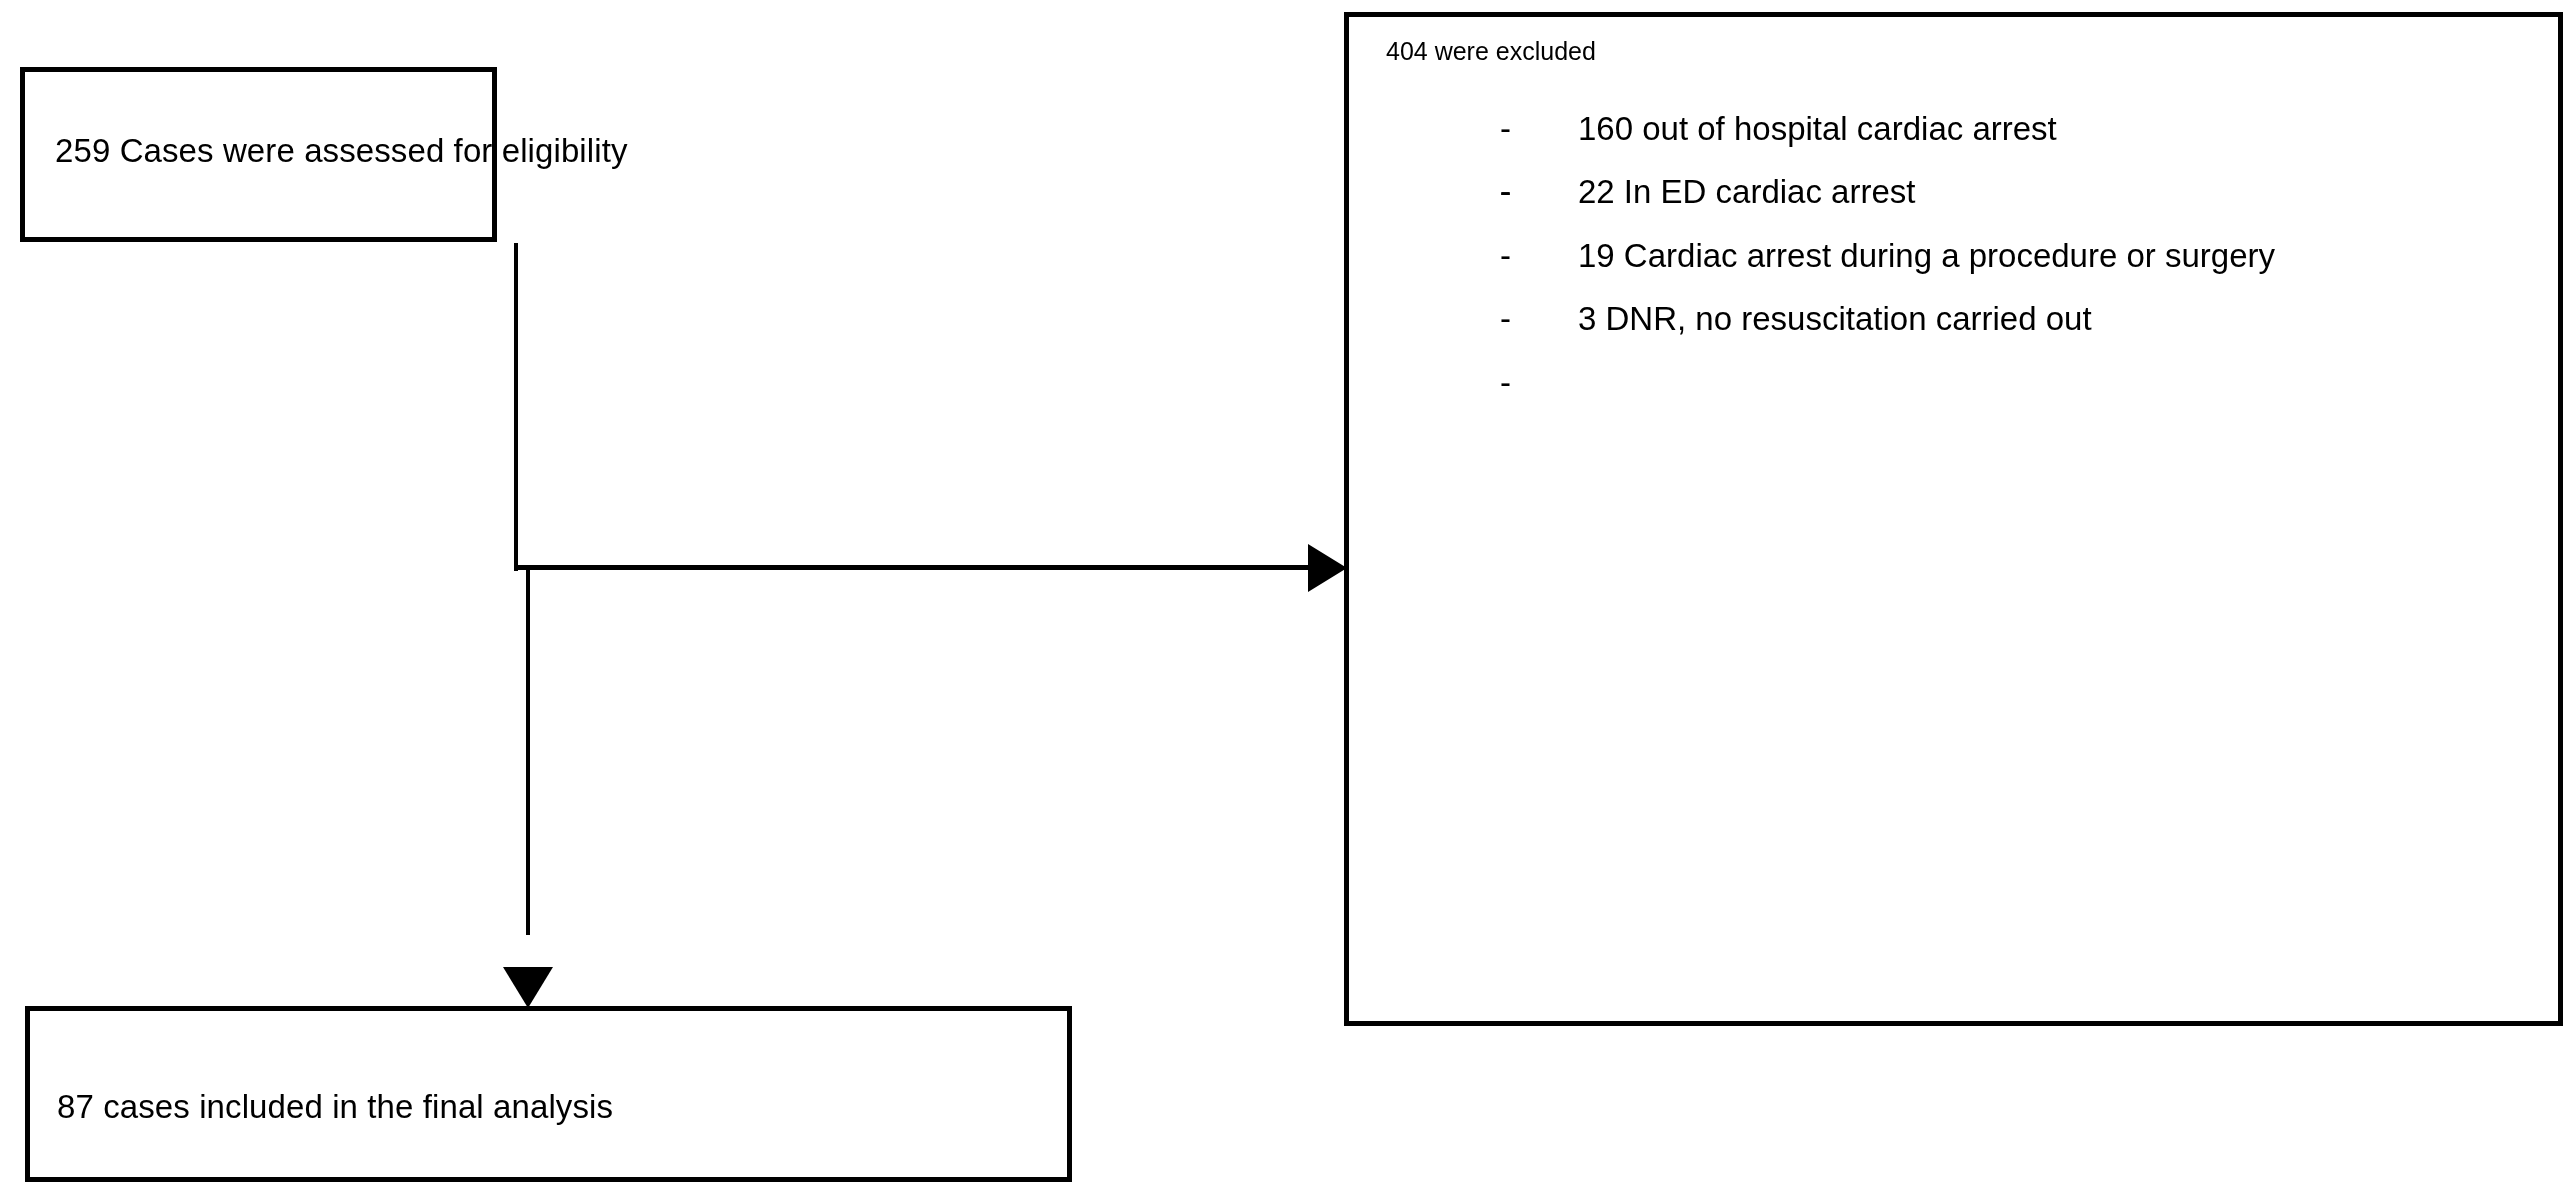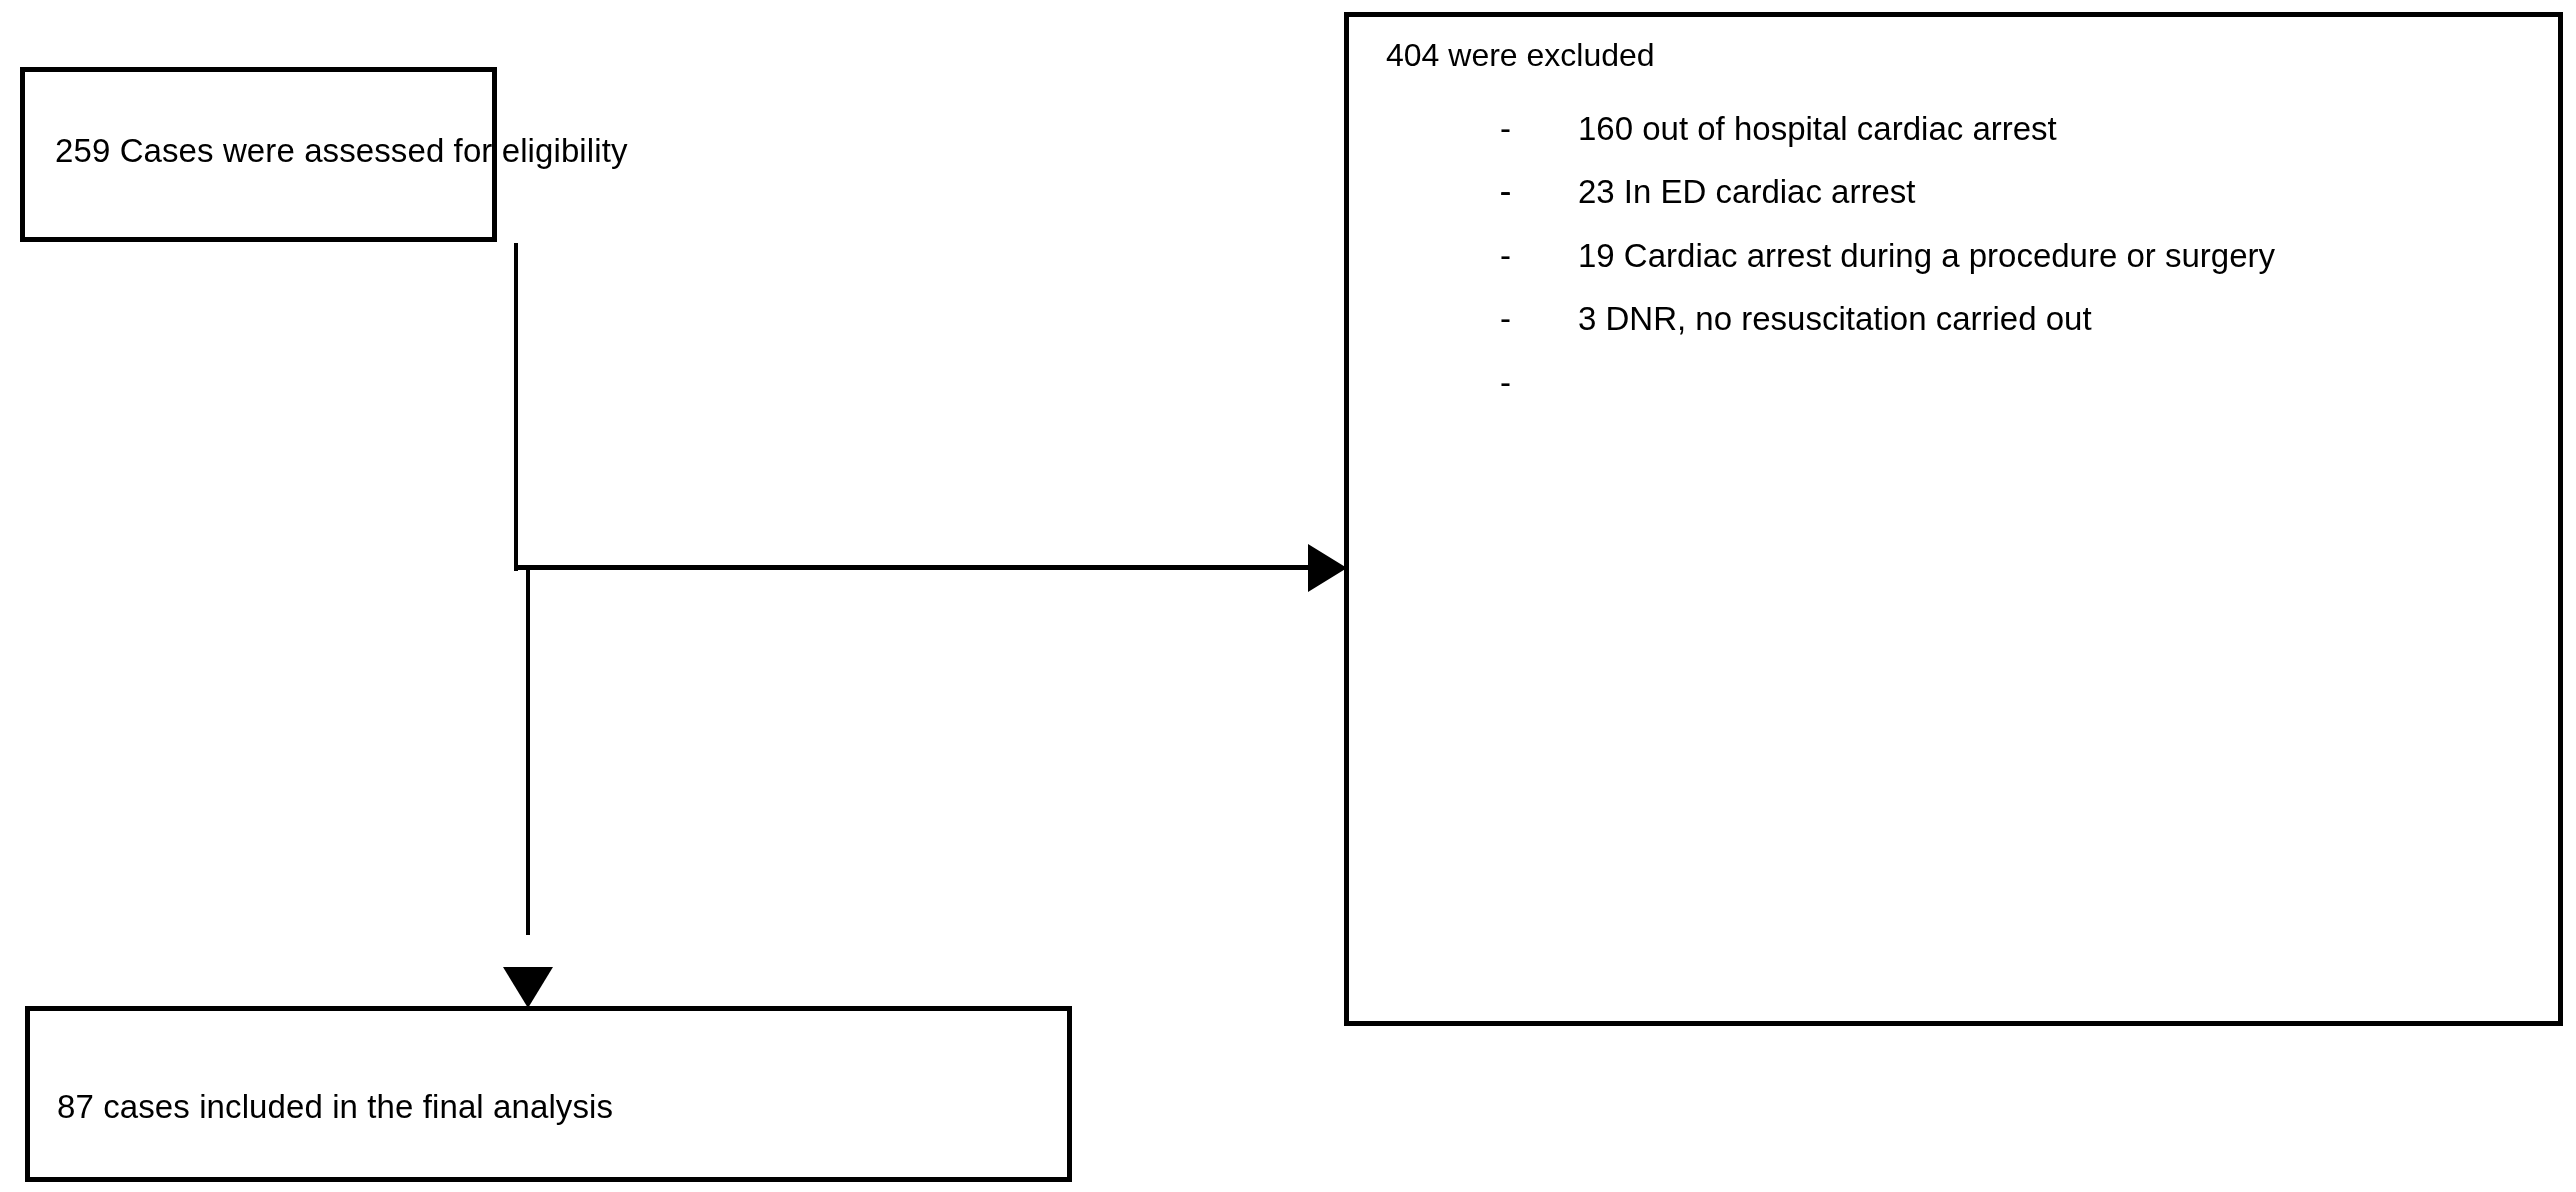--- a/index.html
+++ b/index.html
@@ -51,21 +51,21 @@
     left: 30px;
     top: 58px;
   }
   #included-text {
     left: 27px;
     top: 75px;
   }
   #excluded-title {
     left: 37px;
     top: 20px;
-    font-size: 32px;
+    font-size: 25px;
     position: absolute;
     white-space: nowrap;
   }
   #excluded-list {
     position: absolute;
     left: 37px;
     top: 85px;
     right: 28px;
     list-style: none;
     margin: 0;
@@ -154,21 +154,21 @@
         <span>160 out of hospital cardiac arrest</span>
       </li>
       <li>
         <span class="dash">-</span>
       </li>
       <li>
         <span class="dash">-</span>
       </li>
       <li>
         <span class="dash">-</span>
-        <span>23 In ED cardiac arrest</span>
+        <span>22 In ED cardiac arrest</span>
       </li>
       <li>
         <span class="dash">-</span>
         <span>19 Cardiac arrest during a procedure or surgery</span>
       </li>
       <li>
         <span class="dash">-</span>
         <span>3 DNR, no resuscitation carried out</span>
       </li>
       <li>

